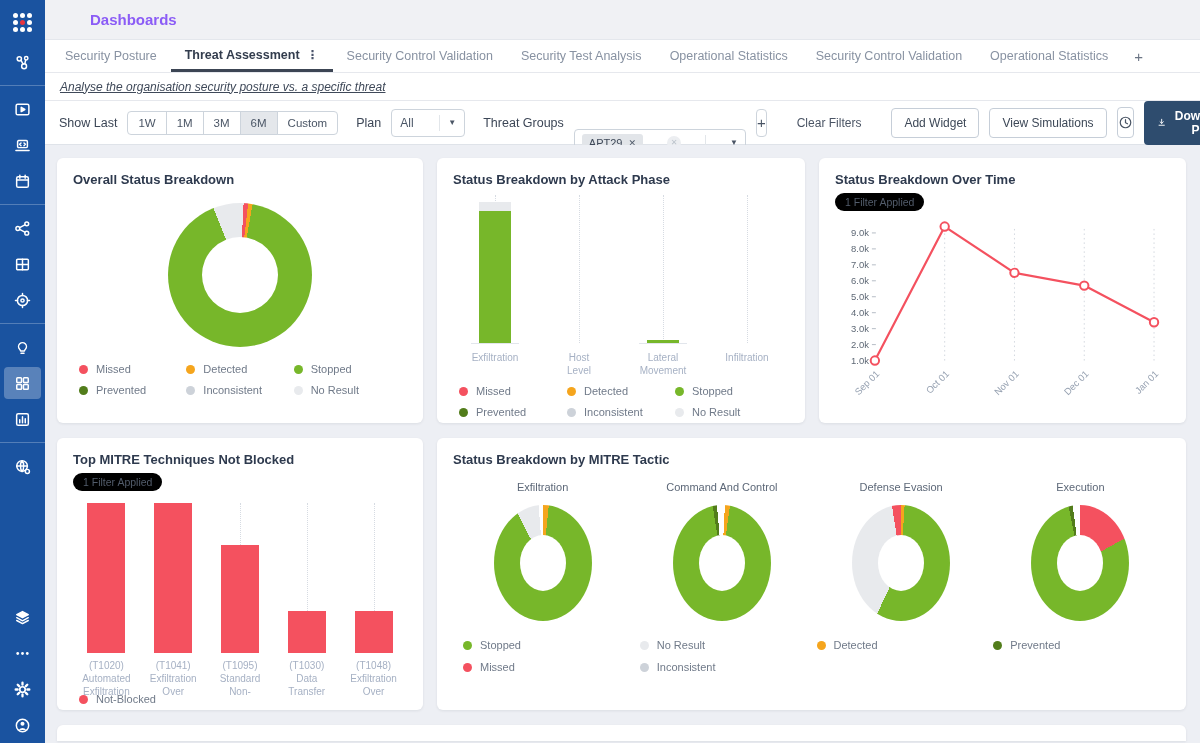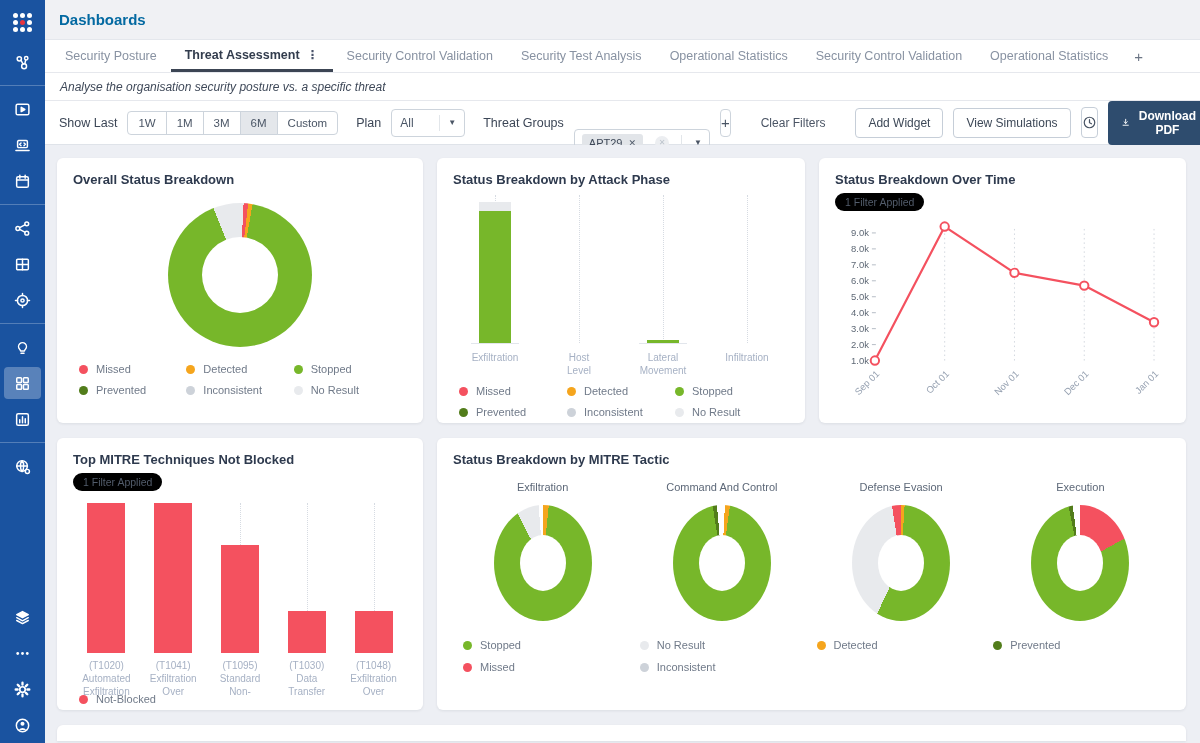--- a/index.html
+++ b/index.html
@@ -15,43 +15,43 @@
   .logo-grid i.red { background:#e8343f; }
   .side-item { width:37px; height:32px; margin:2px 0; display:flex; align-items:center; justify-content:center; border-radius:4px; cursor:pointer; }
   .side-item.active { background:rgba(255,255,255,.28); }
   .side-item svg { width:17px; height:17px; }
   .side-div { width:45px; height:1px; background:rgba(255,255,255,.25); margin:5px 0; }
   .side-spacer { flex:1; }
 
   
   .main { flex:1; display:flex; flex-direction:column; min-width:0; }
   .topbar { height:40px; background:#f0f1f4; display:flex; align-items:center; padding:0 14px; border-bottom:1px solid #e4e7ec; }
-  .topbar h1 { font-size:15px; font-weight:700; color:#0369a1; }
+  .topbar h1 { font-size:15px; font-weight:700; color:#8b5cf6;margin-left:31px; }
 
   .tabs { height:33px; background:#fff; display:flex; align-items:stretch; padding:0 6px; border-bottom:1px solid #e6e8ed; }
   .tab { display:flex; align-items:center; padding:0 14px; font-size:12.5px; color:#8892a2; cursor:pointer; white-space:nowrap; }
   .tab.active { color:#323c4d; font-weight:700; border-bottom:3px solid #3c4554; }
   .tab .kebab { margin-left:7px; font-weight:700; color:#49536a; font-size:12px; }
   .tab.addtab { font-size:15px; color:#6b7585; padding:0 12px; }
 
   .subtitle-bar { height:28px; background:#fff; border-bottom:1px solid #e6e8ed; display:flex; align-items:center; padding:0 15px; }
-  .subtitle-bar span { font-style:italic; font-size:12px; color:#3f4959; }
+  .subtitle-bar span { font-style:italic; font-size:12px; color:#3f4959;text-decoration:underline; }
 
   .filter-bar { height:44px; background:#fff; border-bottom:1px solid #dfe3e9; display:flex; align-items:center; padding:0 14px; gap:10px; }
   .flabel { font-size:12.5px; color:#3c4656; white-space:nowrap; }
   .seg { display:flex; }
   .seg button { border:1px solid #cdd4dc; background:#fff; color:#4a5565; font-size:11.5px; padding:5px 10px; margin-left:-1px; cursor:pointer; font-family:inherit; }
   .seg button:first-child { border-radius:4px 0 0 4px; margin-left:0; }
   .seg button:last-child { border-radius:0 4px 4px 0; }
   .seg button.on { background:#e4e7eb; }
   .selectbox { border:1px solid #cdd4dc; border-radius:4px; height:28px; display:flex; align-items:center; padding:0 8px; gap:8px; min-width:74px; cursor:pointer; }
   .selectbox .val { font-size:12px; color:#4a5565; flex:1; }
   .vdiv-in { width:1px; height:16px; background:#e2e6ea; }
   .caret { font-size:8px; color:#4a5565; }
-  .tgbox { border:1px solid #cdd4dc; border-radius:4px; height:28px; display:flex; align-items:center; padding:0 7px; gap:12px; cursor:pointer;margin-top:40px; }
+  .tgbox { border:1px solid #cdd4dc; border-radius:4px; height:28px; display:flex; align-items:center; padding:0 7px; gap:24px; cursor:pointer;margin-top:40px; }
   .chip { background:#e2e5e9; border-radius:3px; font-size:11px; color:#3f4959; padding:3px 7px; display:flex; align-items:center; gap:6px; }
   .chip .x { font-size:9px; color:#535d6c; cursor:pointer; }
   .circlex { width:14px; height:14px; border-radius:50%; background:#eceef1; color:#bcc3cc; font-size:8px; display:flex; align-items:center; justify-content:center; }
   .plusbtn { width:28px; height:28px; border:1px solid #cdd4dc; border-radius:4px; background:#fff; font-size:15px; color:#4a5565; cursor:pointer; }
   .clearf { font-size:12px; color:#4b5565; margin-left:20px; cursor:pointer; white-space:nowrap; }
   .spacer { flex:1; }
   .vdiv { width:1px; height:24px; background:#e2e5ea; }
   .obtn { border:1px solid #c6ced8; background:#fff; border-radius:4px; padding:7px 12px; font-size:12px; color:#3d4857; cursor:pointer; white-space:nowrap; font-family:inherit; }
   .iconbtn { width:31px; height:31px; border:1px solid #c6ced8; background:#fff; border-radius:4px; display:flex; align-items:center; justify-content:center; cursor:pointer; }
   .dlbtn { background:#2e4c6e; border:none; border-radius:4px; color:#fff; font-size:12px; font-weight:700; padding:8px 13px; display:flex; align-items:center; gap:7px; cursor:pointer; font-family:inherit; }

